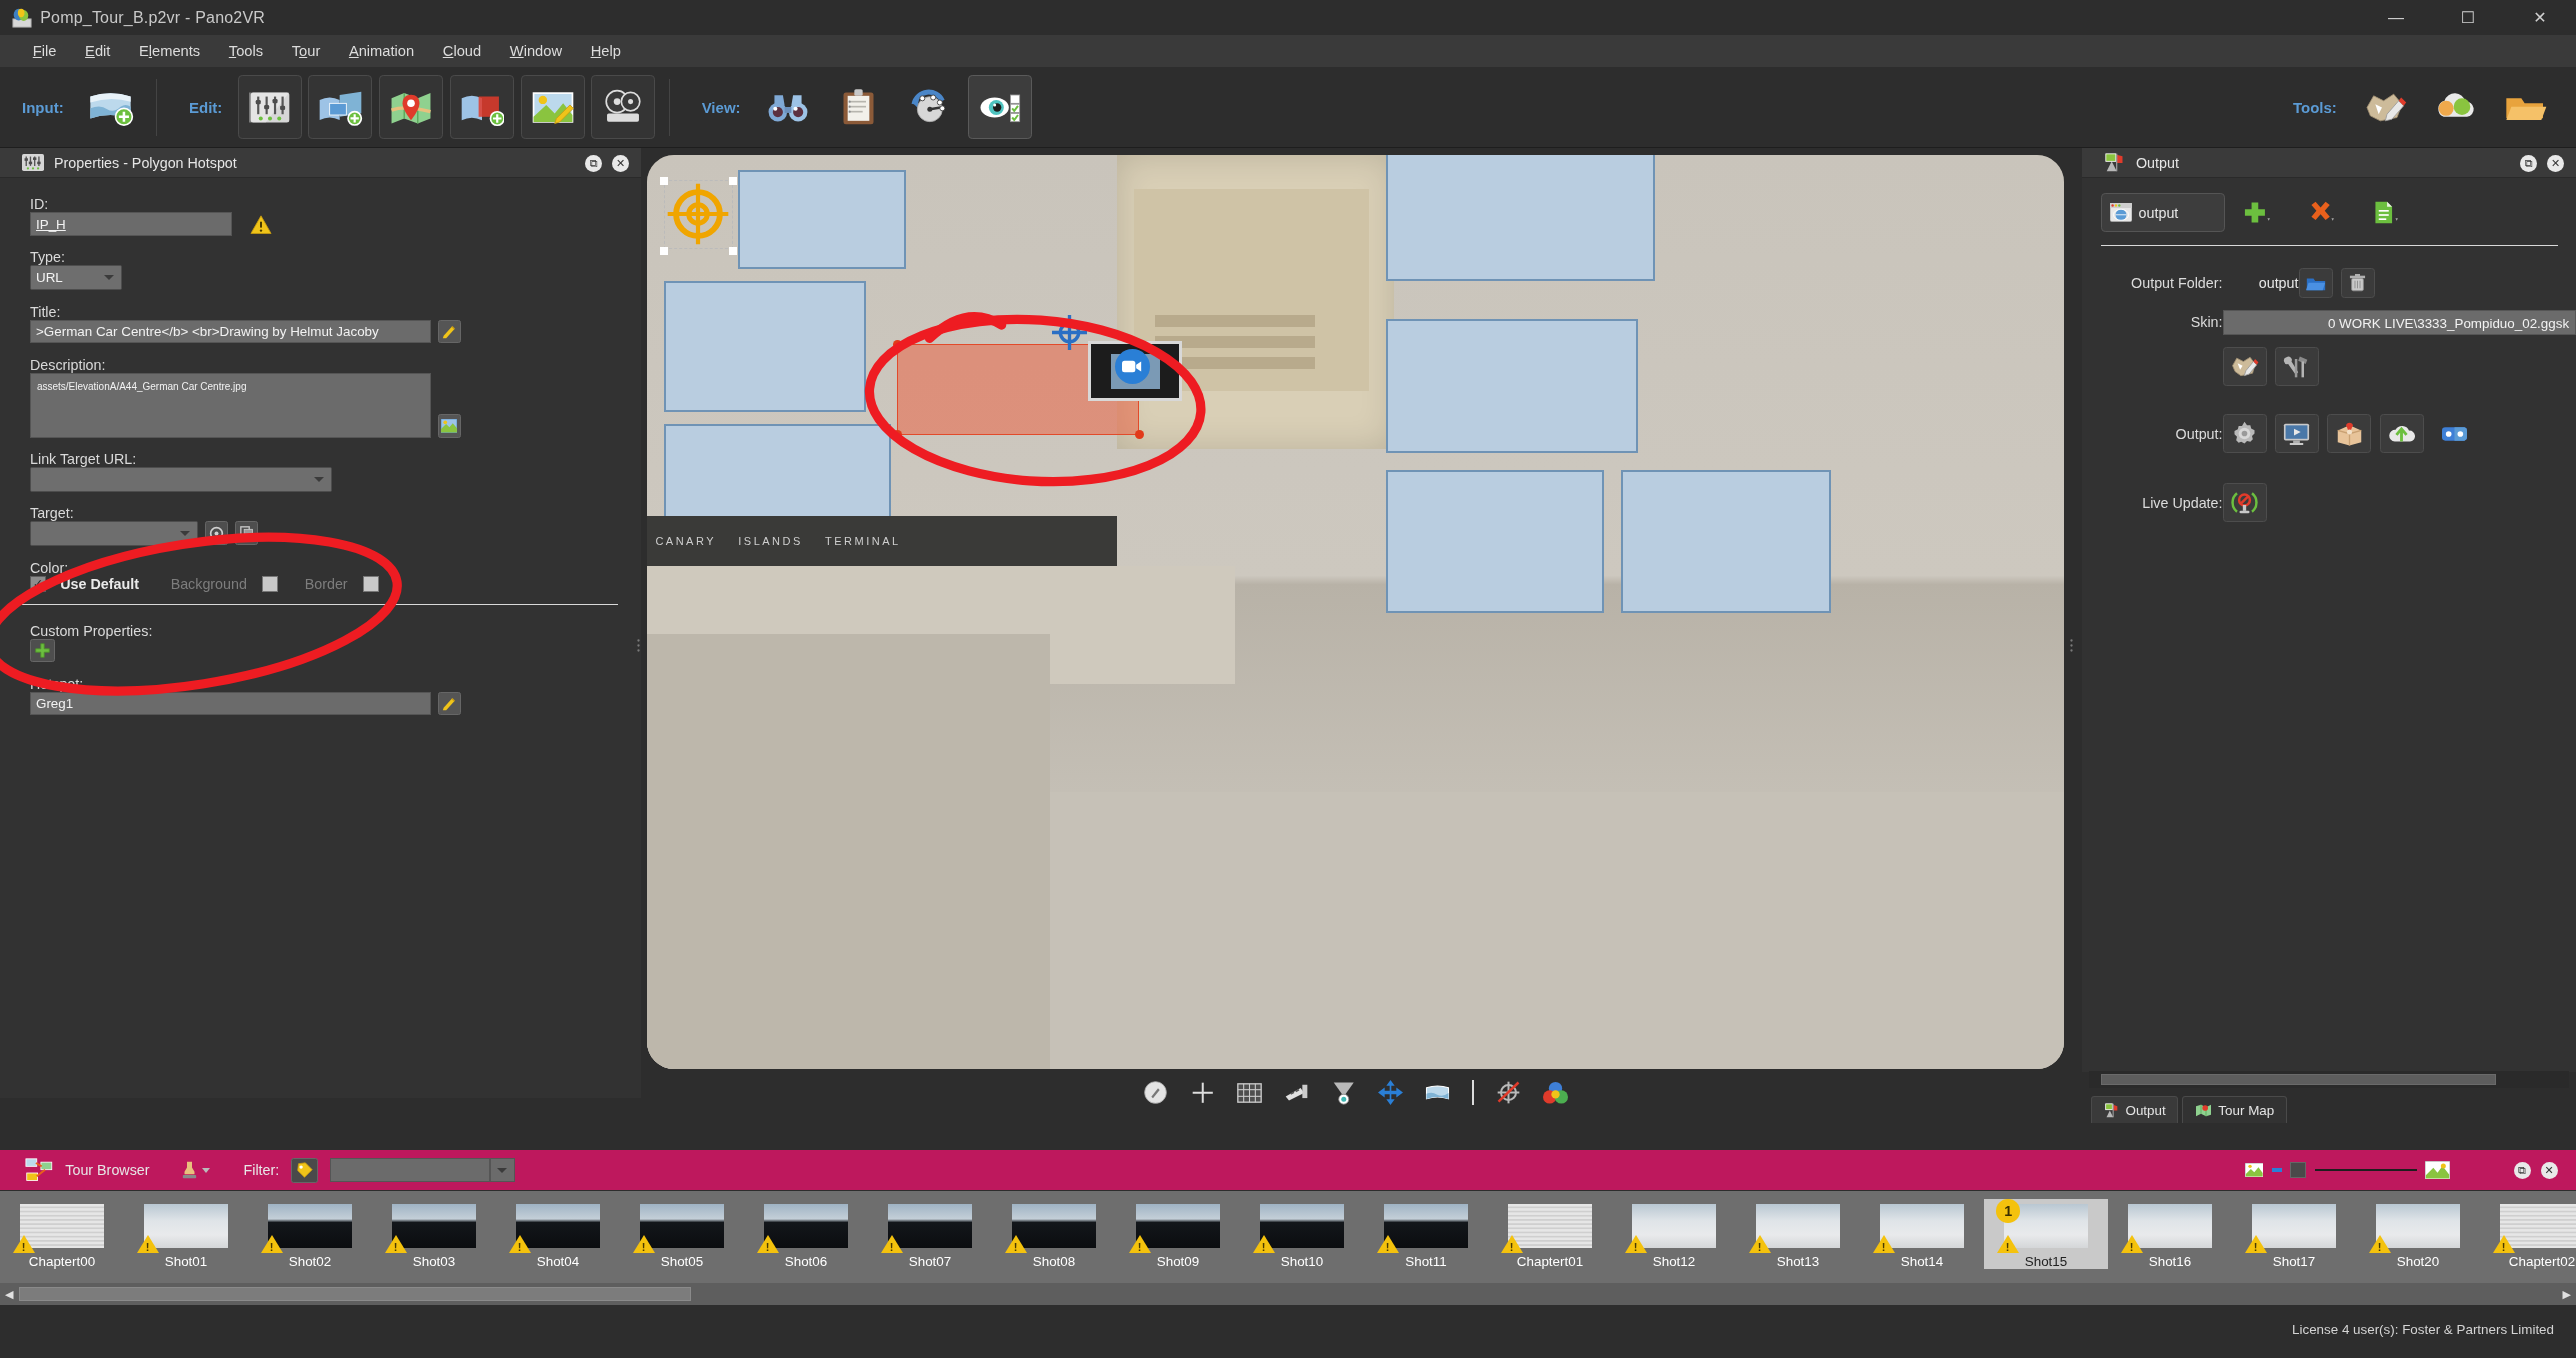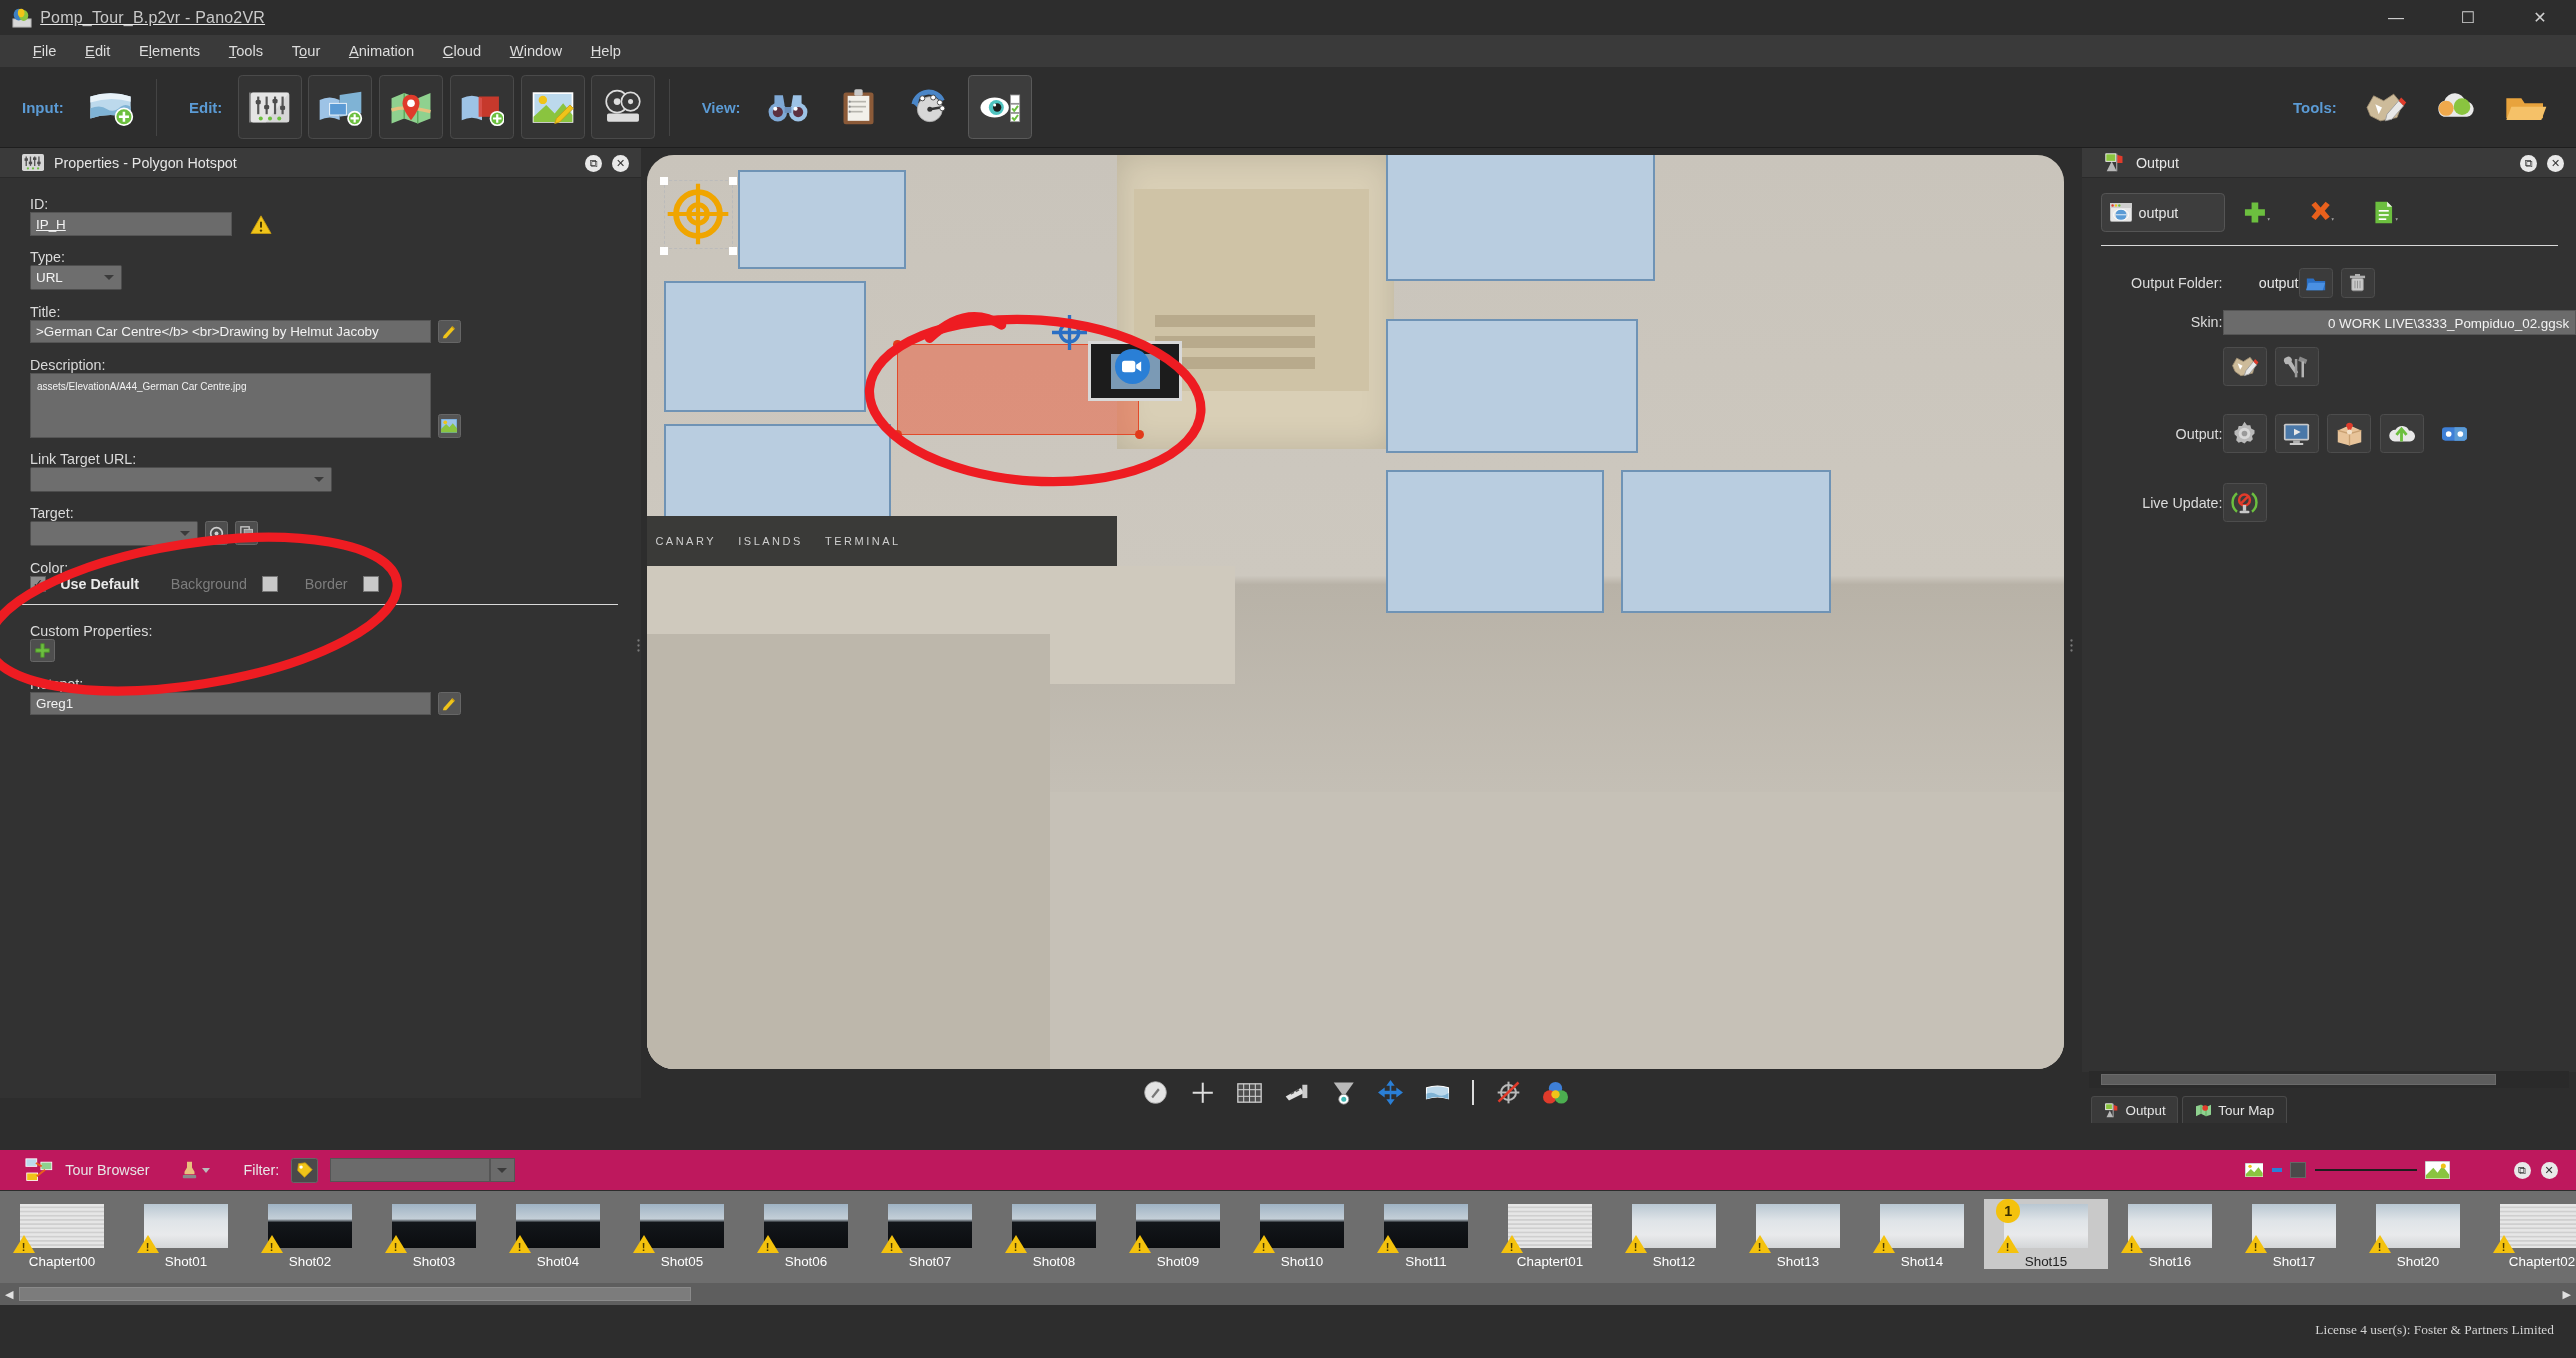--- a/index.html
+++ b/index.html
@@ -8,21 +8,21 @@
     background: #2b2b2b;
     font-family: "Liberation Sans", sans-serif;
     color: #e8e8e8;
     overflow: hidden;
   }
   .app { position: relative; width: 2576px; height: 1359px; background: #2d2d2d; }
 
   
   .titlebar {
     position: absolute; left:0; top:0; width:2576px; height:35px;
-    background: #2d2d2d; display:flex; align-items:center;text-decoration:underline;
+    background: #2d2d2d; display:flex; align-items:center;
   }
   .titlebar .tb-icon { width:20px; height:20px; margin-left:11.8px; margin-right:8.4px; position:relative; }
   .titlebar .tb-title { font-size:16px; color:#c9c9c9; letter-spacing:0.2px; }
   .winbtns { position:absolute; right:0; top:0; height:35px; display:flex; }
   .winbtn { width:72px; height:35px; display:flex; align-items:center; justify-content:center;
             color:#d0d0d0; font-size:16px; }
 
   
   .menubar {
     position:absolute; left:0; top:35px; width:2576px; height:32px;
@@ -161,21 +161,21 @@
   .warn-sm:after { content:"!"; position:absolute; left:-2.5px; top:6.7px; font-size:11px; font-weight:bold; color:#4a3b00; }
   .badge1 { position:absolute; left:-7.6px; top:-5px; width:23.5px; height:23.5px; border-radius:50%;
             background:#f4c20d; color:#3a2f00; font-size:14.3px; font-weight:bold;
             display:flex; align-items:center; justify-content:center; }
 
   .botscroll { position:absolute; left:0; top:1283px; width:2576px; height:22px; background:#5e5e5e;
                display:flex; align-items:center; }
   .botscroll .arrowL { width:18.5px; height:18.5px; display:flex; align-items:center; justify-content:center; color:#e0e0e0; font-size:11px; }
   .botscroll .thumb2 { height:13.4px; background:#7c7c7c; border:0.8px solid #8a8a8a; }
 
-  .statusbar { position:absolute; left:0; top:1305px; width:2576px; height:54px; background:#2d2d2d;font-family:Liberation Serif, serif; }
+  .statusbar { position:absolute; left:0; top:1305px; width:2576px; height:54px; background:#2d2d2d; }
   .license { position:absolute; right:22px; top:17px; font-size:13.4px; color:#d4d4d4; }
 
   
   .vp-bg { position:absolute; inset:0; background:linear-gradient(#c9c4bb 0%, #cdc8bf 46%, #b8b2a7 47%, #d4d0c8 100%); }
   .vp-wallpanel { position:absolute; background:#b9cde0; border:2.5px solid #6f93b5; }
   .vp-floor { position:absolute; left:0; bottom:0; width:100%; height:277px; background:#c6c1b7; }
   .hotspot-poly { position:absolute; background:rgba(235,100,70,.55); border:1.7px solid #e24a2a; }
   .hs-node { position:absolute; width:9.2px; height:9.2px; background:#e23a1a; border-radius:50%; }
 
   svg { display:block; }

